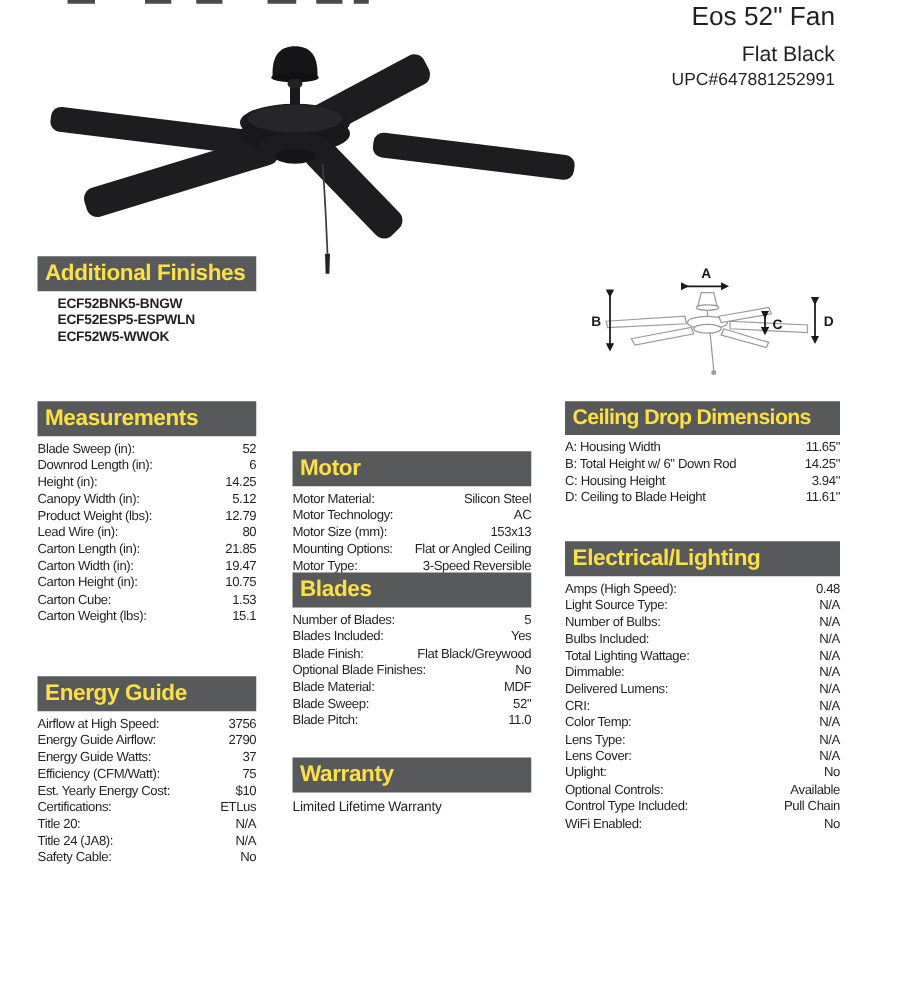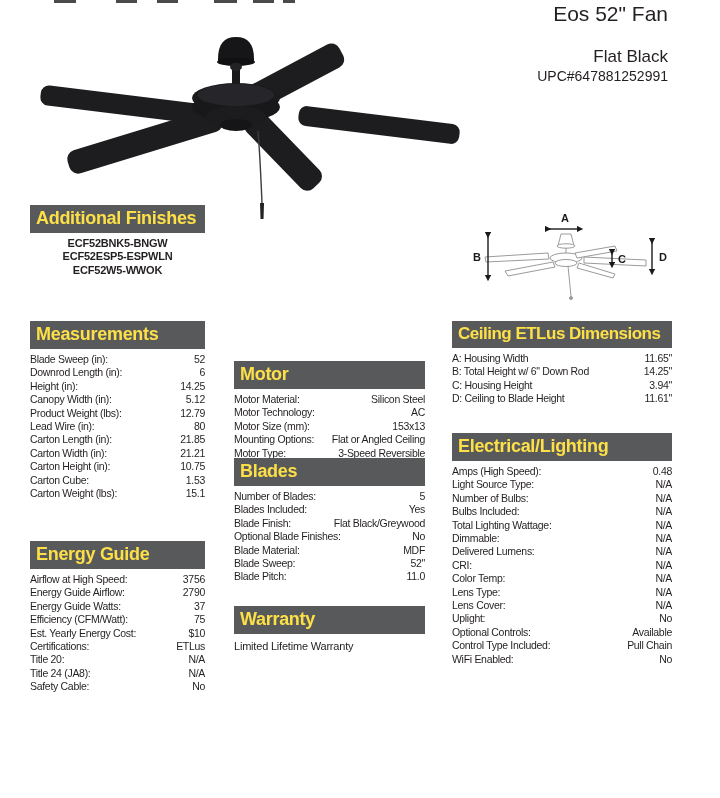--- a/index.html
+++ b/index.html
@@ -12,37 +12,37 @@
   .logo-artifact span:nth-child(1){width:22px;margin-right:40px;}
   .logo-artifact span:nth-child(2){width:21px;margin-right:20px;}
   .logo-artifact span:nth-child(3){width:21px;margin-right:36px;}
   .logo-artifact span:nth-child(4){width:23px;margin-right:16px;}
   .logo-artifact span:nth-child(5){width:21px;margin-right:9px;}
   .logo-artifact span:nth-child(6){width:12px;}
 
   
   .product-header{position:absolute;top:2px;right:52px;text-align:right;line-height:1.12;}
   .p-name{font-size:21px;}
-  .p-finish{font-size:17px;margin-top:21px;}
+  .p-finish{font-size:17px;margin-top:8px;}
   .p-upc{font-size:14px;margin-top:3px;}
 
   
   .fan-photo{position:absolute;left:18px;top:5px;}
   .dim-diagram{position:absolute;left:455px;top:196px;}
 
   
   .spec{position:absolute;}
   .bar{margin:0 0 4px 0;background:#58595b;color:#fde047;font-size:18px;font-weight:bold;
        padding:3px 6px 4px 6px;letter-spacing:-0.3px;white-space:nowrap;overflow:hidden;}
   .rows{margin-top:3px;}
   .row{display:flex;justify-content:space-between;gap:3px;font-size:10.5px;
        line-height:13.4px;letter-spacing:-0.3px;white-space:nowrap;}
   .row .val{text-align:right;}
-  .finish-list{list-style:none;margin:4px 0 0 0;padding:0;font-weight:bold;
-       font-size:11px;line-height:13.3px;letter-spacing:-0.2px;text-align:center;}
+  .finish-list{list-style:none;margin:4px 0 0 16px;padding:0;font-weight:bold;
+       font-size:11px;line-height:13.3px;letter-spacing:-0.2px;}
   .warranty-text{font-size:11px;margin-top:6px;letter-spacing:-0.2px;}
 
   .sec-af{left:30px;top:205px;width:175px;}
   .sec-meas{left:30px;top:321px;width:175px;}
   .sec-energy{left:30px;top:541px;width:175px;}
   .sec-motor{left:234px;top:321px;width:191px;margin-top:40px;}
   .sec-blades{left:234px;top:458px;width:191px;}
   .sec-warranty{left:234px;top:606px;width:191px;}
   .sec-cdd{left:452px;top:321px;width:220px;}
   .sec-cdd .bar{font-size:17px;letter-spacing:-0.5px;}
@@ -165,21 +165,21 @@
         <div class="row">
         <span class="lbl">Lead Wire (in):</span>
         <span class="val">80</span>
       </div>
         <div class="row">
         <span class="lbl">Carton Length (in):</span>
         <span class="val">21.85</span>
       </div>
         <div class="row">
         <span class="lbl">Carton Width (in):</span>
-        <span class="val">21.21</span>
+        <span class="val">19.47</span>
       </div>
         <div class="row">
         <span class="lbl">Carton Height (in):</span>
         <span class="val">10.75</span>
       </div>
         <div class="row">
         <span class="lbl">Carton Cube:</span>
         <span class="val">1.53</span>
       </div>
         <div class="row">
@@ -290,21 +290,21 @@
       </div>
       </div>
   </section>
 
   <section class="spec sec-warranty">
     <h2 class="bar">Warranty</h2>
     <div class="warranty-text">Limited Lifetime Warranty</div>
   </section>
 
   <section class="spec sec-cdd">
-    <h2 class="bar">Ceiling ETLus Dimensions</h2>
+    <h2 class="bar">Ceiling Drop Dimensions</h2>
     <div class="rows">
         <div class="row">
         <span class="lbl">A: Housing Width</span>
         <span class="val">11.65"</span>
       </div>
         <div class="row">
         <span class="lbl">B: Total Height w/ 6" Down Rod</span>
         <span class="val">14.25"</span>
       </div>
         <div class="row">

